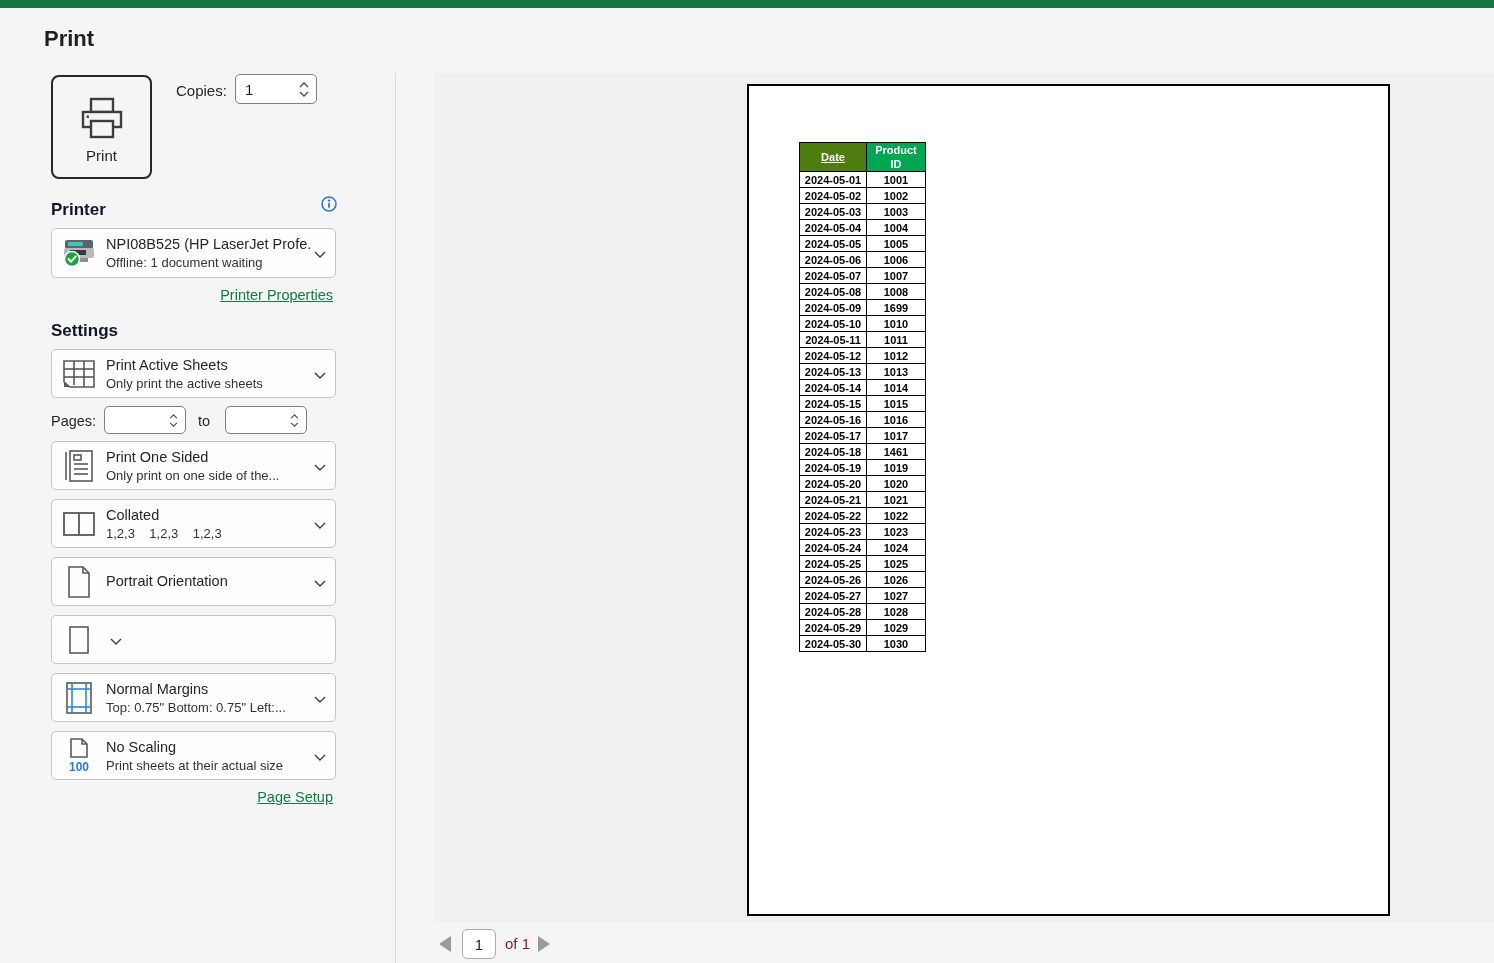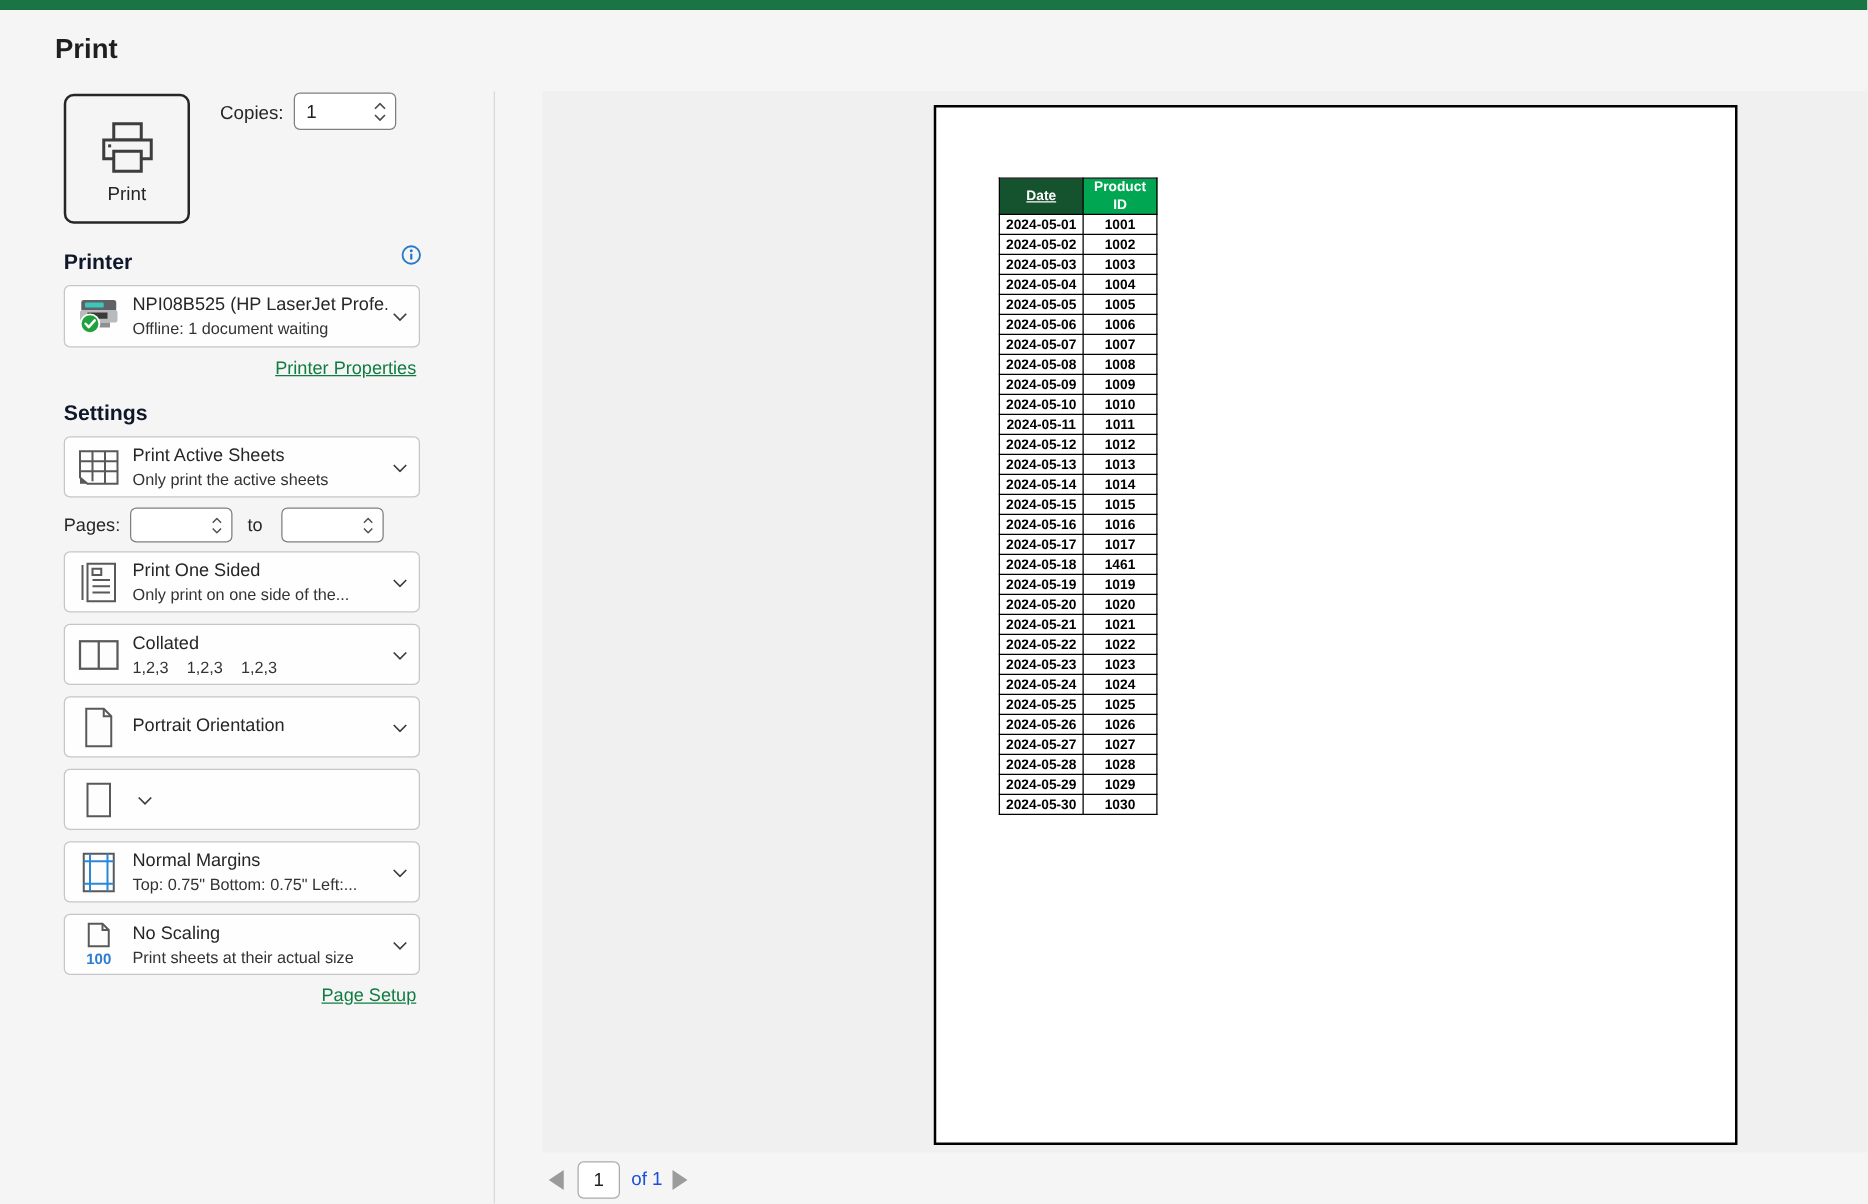--- a/index.html
+++ b/index.html
@@ -120,21 +120,21 @@
     border-left:12px solid #9b9b9b;
   }
   #nav-page-box {
     left:462px; top:929px; width:34px; height:30px;
     background:#fff; border:1px solid #ababab; border-radius:5px;
   }
   #nav-page-box input {
     width:100%; height:100%; border:none; outline:none; background:transparent;
     text-align:center; font-size:15px; font-family:"Liberation Sans",sans-serif; color:#1f1f1f;
   }
-  #nav-of-label { left:505px; top:935px; font-size:15px; color:#1d4ed8; }
+  #nav-of-label { left:505px; top:935px; font-size:15px; color:#7f1d1d; }
 </style>
 </head>
 <body>
 
 <div id="titlebar" class="abs" style="background: rgb(26, 116, 68);"></div>
 
 <div id="page-title" class="abs">Print</div>
 
 <div id="print-button" class="abs">
   <span class="icon-wrap">
@@ -364,21 +364,21 @@
 <div id="preview-pane" class="abs"></div>
 
 <div id="preview-page" class="abs">
   <table id="sheet-table">
     <colgroup>
         <col class="c-date">
         <col class="c-id">
       </colgroup>
     <thead>
       <tr>
-        <th style="background: #14532d; text-decoration: underline;">Date</th>
+        <th style="background: #4d7c0f; text-decoration: underline;">Date</th>
         <th style="background: rgb(0, 166, 81);">Product ID</th>
       </tr>
     </thead>
     <tbody>
         <tr>
           <td>2024-05-01</td>
           <td>1001</td>
         </tr>
         <tr>
           <td>2024-05-02</td>
@@ -403,21 +403,21 @@
         <tr>
           <td>2024-05-07</td>
           <td>1007</td>
         </tr>
         <tr>
           <td>2024-05-08</td>
           <td>1008</td>
         </tr>
         <tr>
           <td>2024-05-09</td>
-          <td>1009</td>
+          <td>1699</td>
         </tr>
         <tr>
           <td>2024-05-10</td>
           <td>1010</td>
         </tr>
         <tr>
           <td>2024-05-11</td>
           <td>1011</td>
         </tr>
         <tr>

